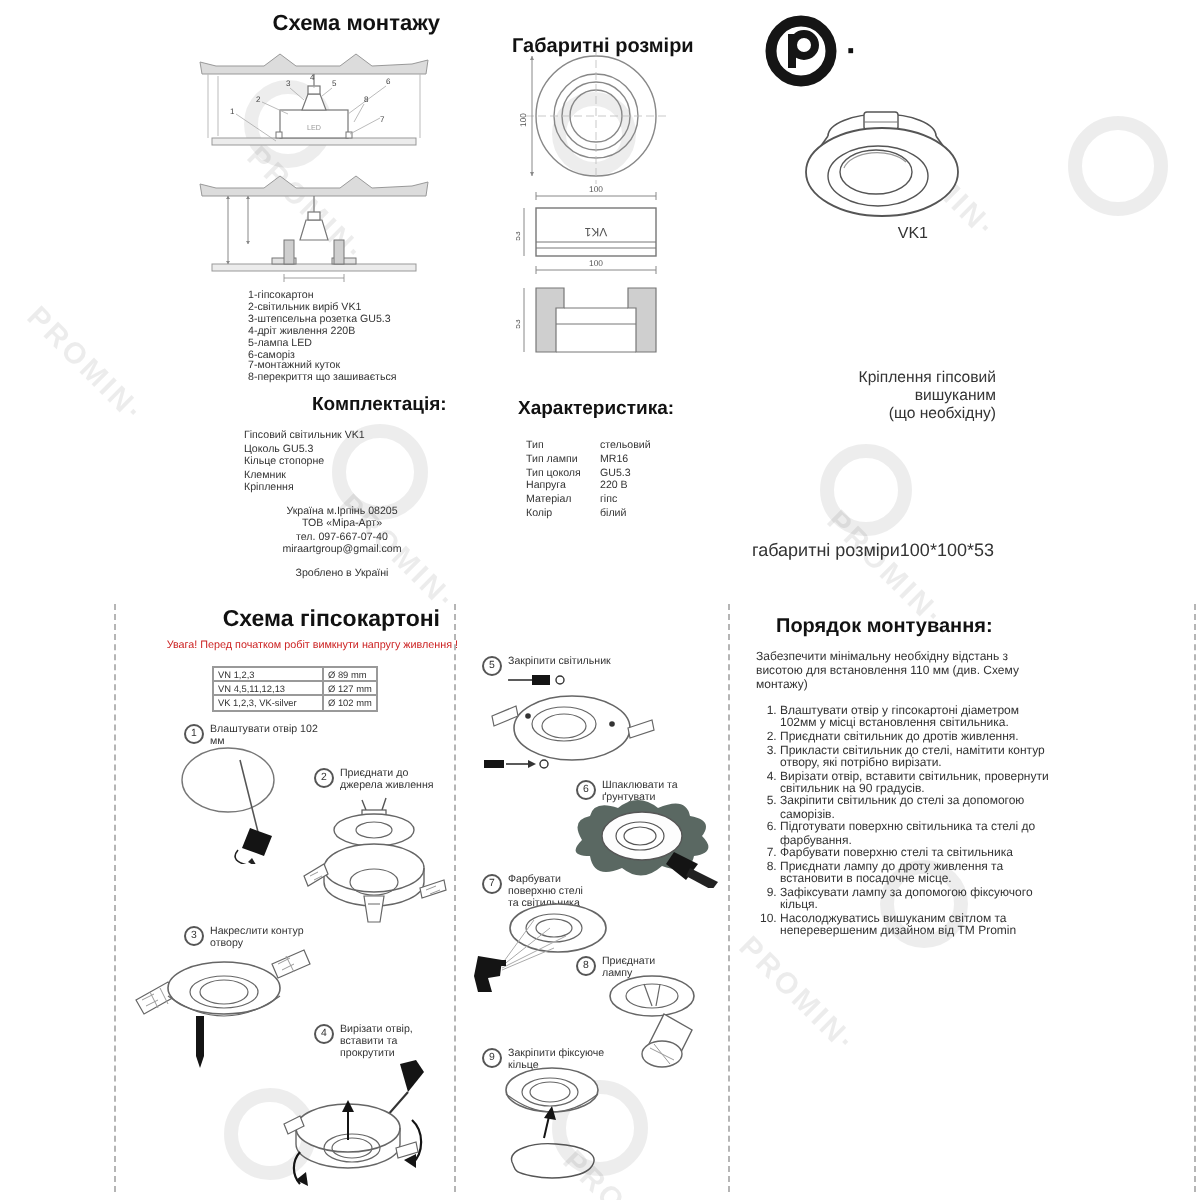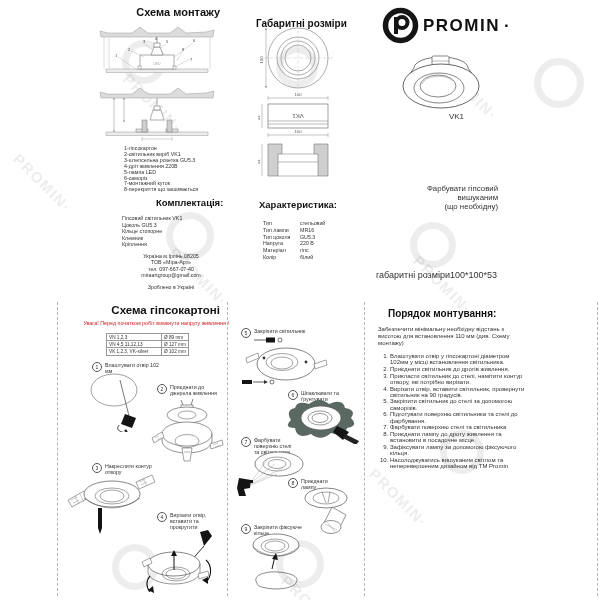--- a/index.html
+++ b/index.html
@@ -158,21 +158,20 @@
   <line x1="4" y1="122" x2="4" y2="154" stroke="#888" stroke-width="0.5"></line>
   <text x="2" y="140" font-size="4.2" fill="#555" transform="rotate(-90 2 140)" text-anchor="middle">53</text>
 </svg>
 
 <div class="abs logo-wrap" style="left:382px;top:7px;">
   <svg width="37" height="37" viewBox="0 0 37 37">
     <circle cx="18.5" cy="18.5" r="15" fill="none" stroke="#151515" stroke-width="5.5"></circle>
     <circle cx="20" cy="15.5" r="5.5" fill="none" stroke="#151515" stroke-width="4"></circle>
     <line x1="14" y1="10" x2="14" y2="27" stroke="#151515" stroke-width="4"></line>
   </svg>
-  <span class="logo-text">PROMIN</span>
   <span class="logo-text">·</span>
 </div>
 
 <svg class="abs" style="left:390px;top:46px;" width="100" height="64" viewBox="0 0 100 64">
   <path d="M24,22 A27,11 0 0 1 78,22" fill="none" stroke="#555" stroke-width="0.8"></path>
   <rect x="42" y="10" width="17" height="9" rx="1.5" fill="#fff" stroke="#555" stroke-width="0.7"></rect>
   <line x1="42" y1="15" x2="59" y2="15" stroke="#777" stroke-width="0.5"></line>
   <line x1="24" y1="22" x2="14" y2="36" stroke="#555" stroke-width="0.8"></line>
   <line x1="78" y1="22" x2="88" y2="36" stroke="#555" stroke-width="0.8"></line>
   <ellipse cx="51" cy="40" rx="38" ry="22" fill="#fff" stroke="#555" stroke-width="0.9"></ellipse>
@@ -220,21 +219,21 @@
       <span class="lbl">Матеріал</span>
       <span>гіпс</span>
     </div>
   <div class="spec-row">
       <span class="lbl">Колір</span>
       <span>білий</span>
     </div>
 </div>
 
 <div class="abs center" style="left:390px;top:184px;width:108px;font-size:7.8px;line-height:9px;color:#333;">
-  <div>Фарбувати гіпсовий</div>
+  <div>Кріплення гіпсовий</div>
   <div>вишуканим</div>
   <div>(що необхідну)</div>
 </div>
 <div class="abs" style="left:376px;top:270px;font-size:9px;color:#333;text-align:right;">габаритні розміри100*100*53</div>
 
 <div class="vdash" style="left:57px;top:302px;height:294px;"></div>
 <div class="vdash" style="left:227px;top:302px;height:294px;"></div>
 <div class="vdash" style="left:364px;top:302px;height:294px;"></div>
 <div class="vdash" style="left:597px;top:302px;height:294px;"></div>
 

